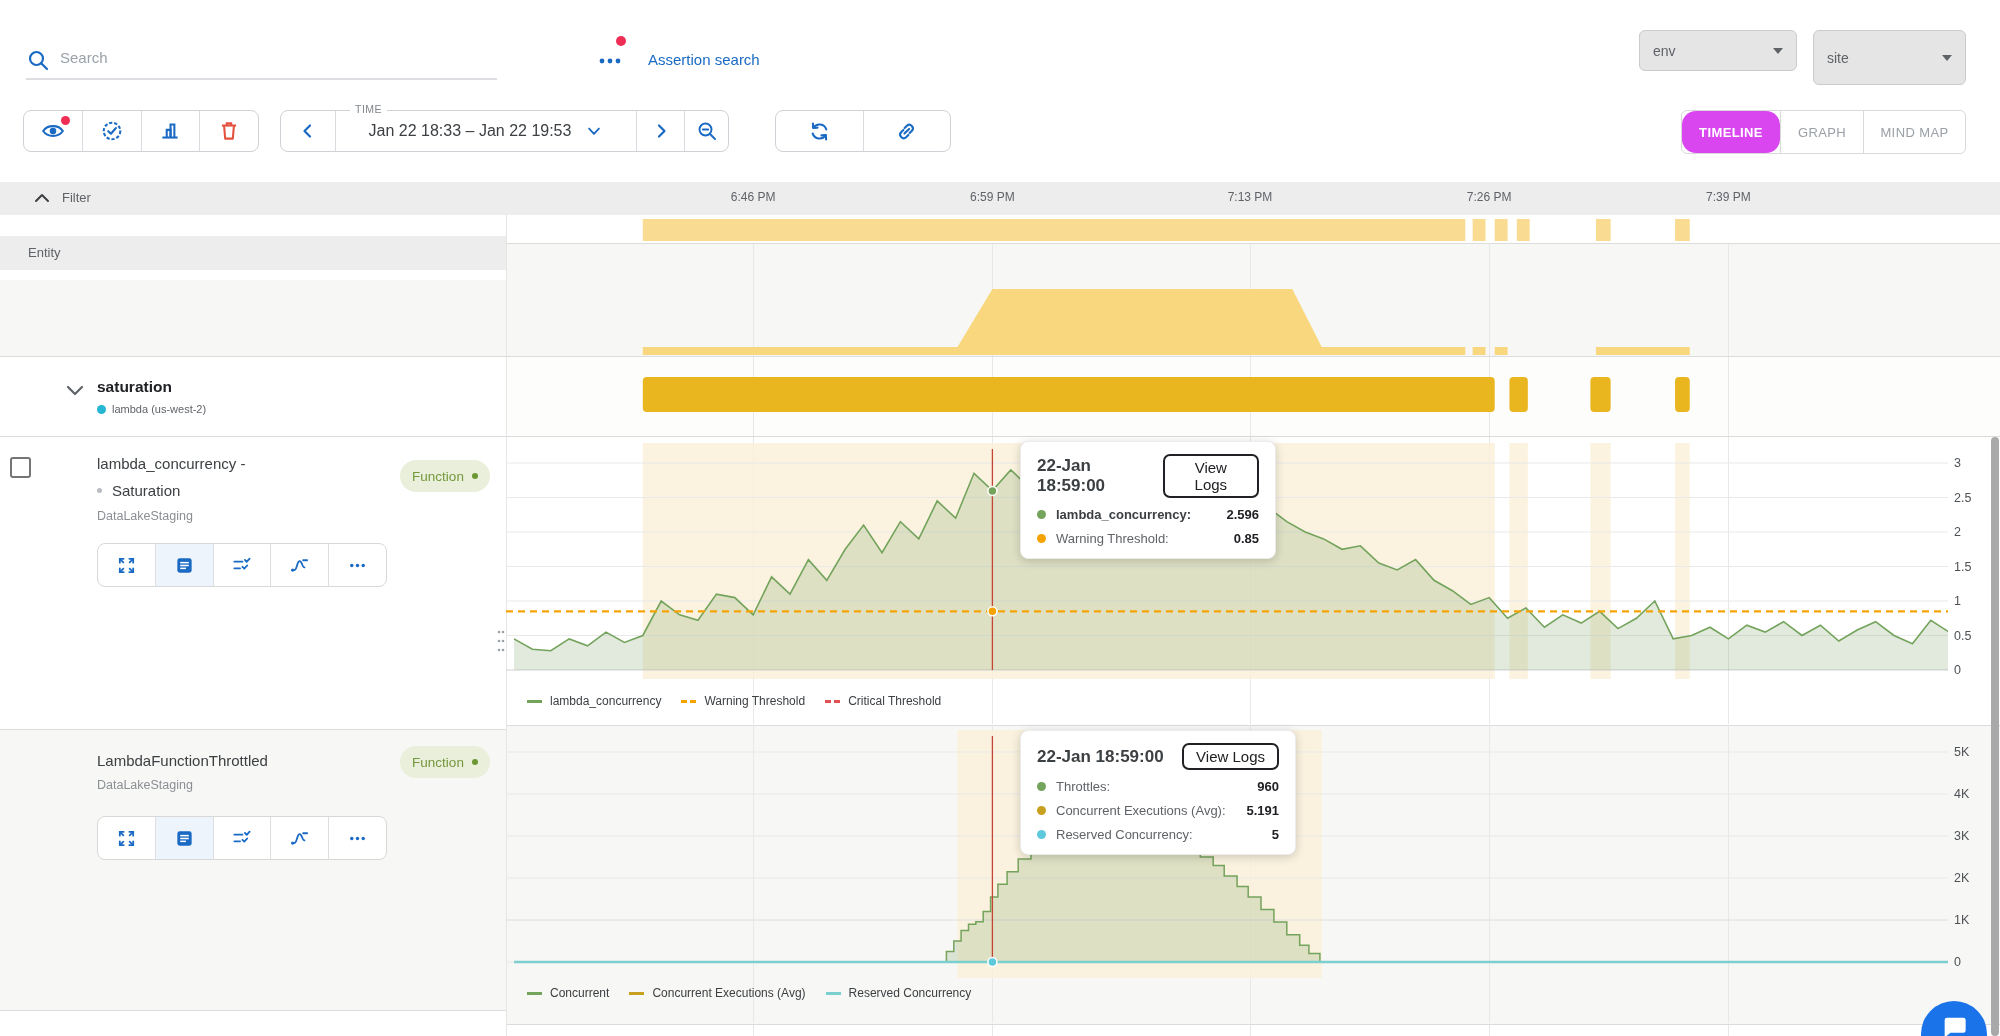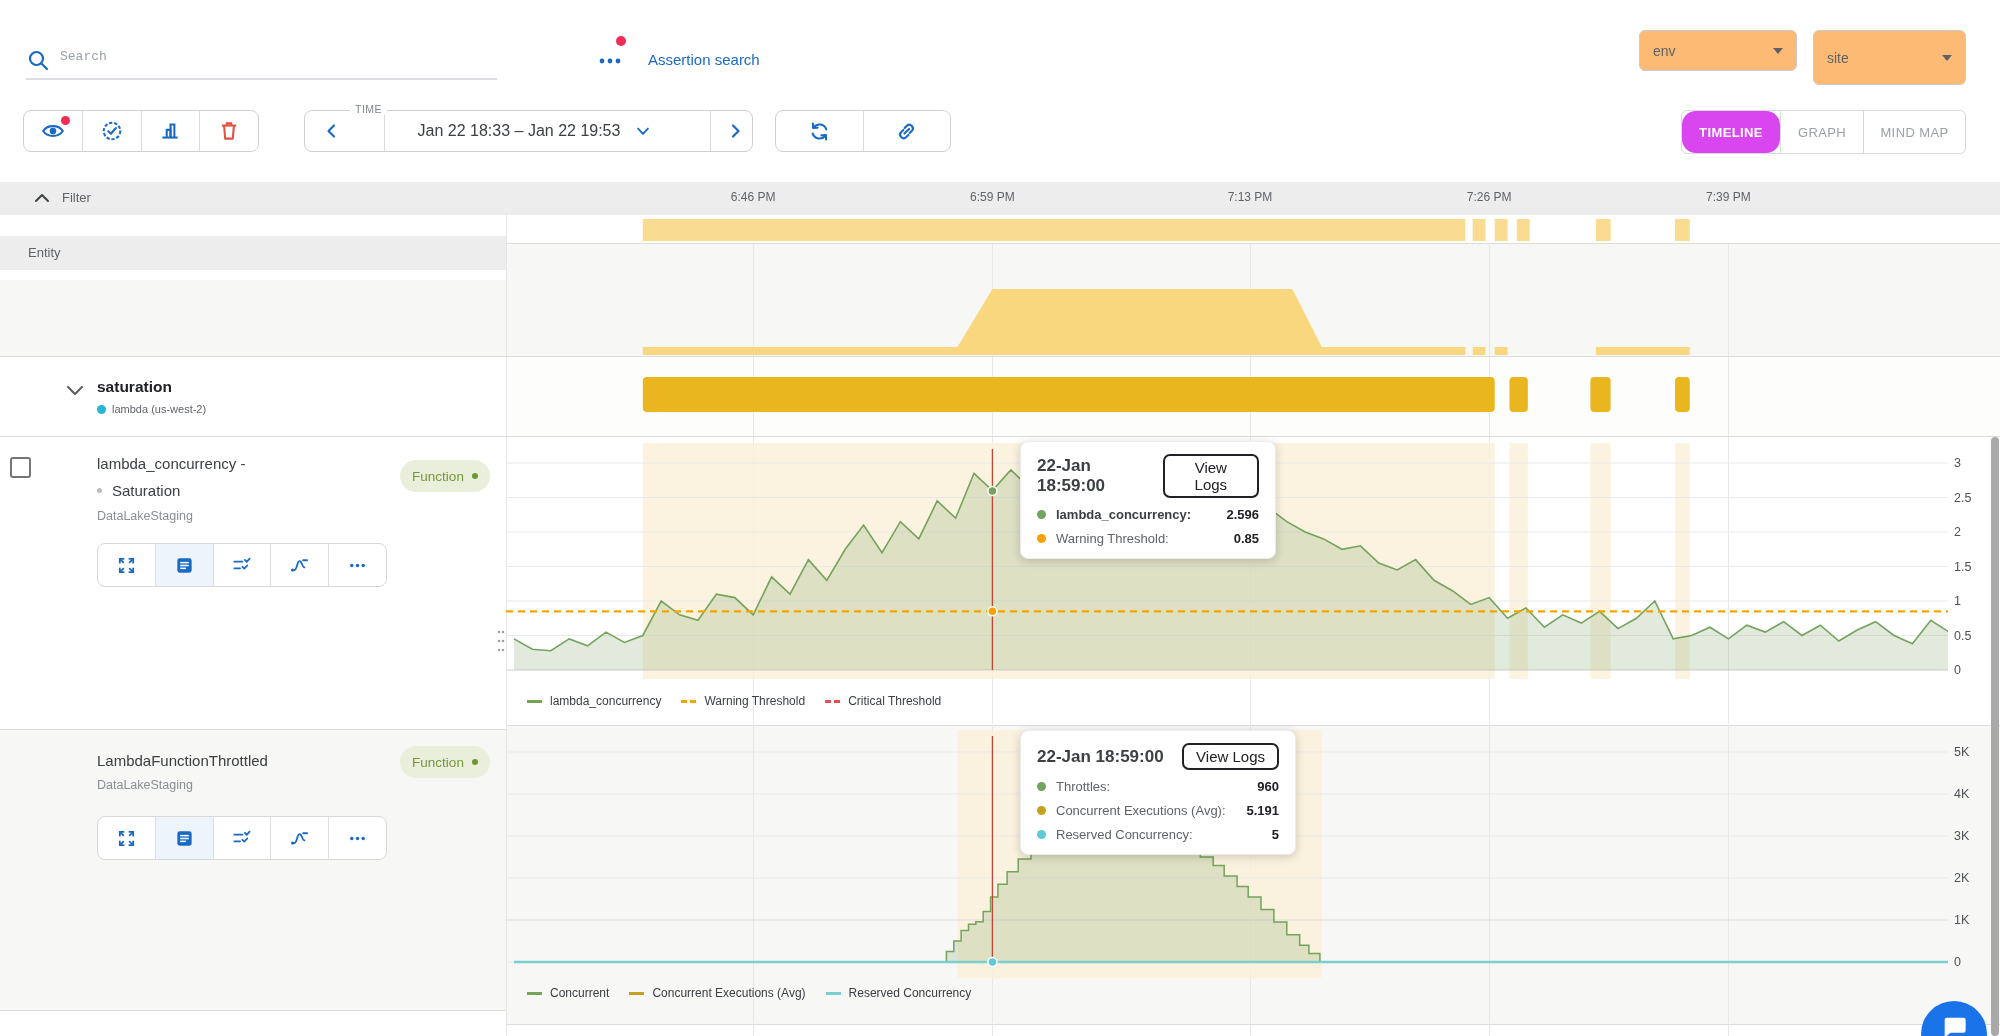--- a/index.html
+++ b/index.html
@@ -1,24 +1,24 @@
 <!DOCTYPE html>
 <html><head>
 <meta charset="utf-8">
 <style>
   html,body{margin:0;padding:0;background:#fff;}
   body{font-family:"Liberation Sans",sans-serif;-webkit-font-smoothing:antialiased;}
   #stage{position:relative;width:2000px;height:1036px;background:#fff;overflow:hidden;}
   .abs{position:absolute;}
   .hdr-band{background:#ededed;}
   .sep{background:#dcdcdc;height:1px;}
-  input.search{border:none;outline:none;background:transparent;font-family:Liberation Mono, monospace;font-size:13px;color:#6d28d9;}
+  input.search{border:none;outline:none;background:transparent;font-family:Liberation Sans, sans-serif;font-size:15px;color:#6d28d9;}
   input.search::placeholder{color:#9aa1a8;}
   .link{color:#1a6ac4;font-size:15px;cursor:pointer;}
-  .selectbox{border:1px solid #c9cbcf;border-radius:6px;background:#fdba74;display:flex;align-items:center;justify-content:space-between;padding:16px 13px;font-size:14px;color:#5f6368;box-sizing:border-box;cursor:pointer;}
+  .selectbox{border:1px solid #c9cbcf;border-radius:6px;background:#e5e5e5;display:flex;align-items:center;justify-content:space-between;padding:16px 13px;font-size:14px;color:#5f6368;box-sizing:border-box;cursor:pointer;}
   .caret{width:0;height:0;border-left:5px solid transparent;border-right:5px solid transparent;border-top:6px solid #5f6368;}
   .btn-group{border:1px solid #cfd1d6;border-radius:8px;background:#fff;display:flex;box-sizing:border-box;}
   .btn-cell{display:flex;align-items:center;justify-content:center;flex:1;position:relative;cursor:pointer;}
   .btn-cell + .btn-cell{border-left:1px solid #dadbde;}
   .tabs{display:flex;border:1px solid #d9d9d9;border-radius:6px;overflow:hidden;background:#fff;}
   .tab{display:flex;align-items:center;justify-content:center;font-size:13px;letter-spacing:.4px;color:#9aa0a6;cursor:pointer;}
   .tab + .tab{border-left:1px solid #d9d9d9;}
   .tab.active{background:#d946ef;color:#fff;font-weight:bold;border-radius:14px;}
   .pill{background:#e9efdb;color:#75983c;border-radius:17px;display:flex;align-items:center;justify-content:center;font-size:13.5px;}
   .pill .pdot{width:6px;height:6px;border-radius:50%;background:#6c9733;margin-left:8px;}
@@ -97,21 +97,21 @@
     </div>
     <div class="btn-cell">
       <svg width="24" height="24" viewBox="0 0 22 22">
         <line x1="4.5" y1="6" x2="17.5" y2="6" stroke="#e4513f" stroke-width="1.9"></line>
         <path d="M9 6 V4 h4 v2" fill="none" stroke="#e4513f" stroke-width="1.9"></path>
         <path d="M6.5 6 l1 12 h7 l1 -12" fill="none" stroke="#e4513f" stroke-width="1.9" stroke-linejoin="round"></path>
       </svg>
     </div>
   </div>
 
-  <div class="abs btn-group" style="left:304px;top:110px;width:449px;height:42px;gap:25px;">
+  <div class="abs btn-group" style="left:280px;top:110px;width:449px;height:42px;">
     <div class="btn-cell" style="flex:0 0 54px;">
       <svg width="22" height="22" viewBox="0 0 22 22">
         <polyline points="13,5.5 7.5,11 13,16.5" fill="none" stroke="#1a6ac4" stroke-width="2.2" stroke-linecap="round" stroke-linejoin="round"></polyline>
       </svg>
     </div>
     <div class="btn-cell" style="flex:0 0 300px;justify-content:center;gap:14px;">
       <span style="font-size:16px;color:#3c4043;">Jan 22 18:33 – Jan 22 19:53</span>
       <svg width="18" height="18" viewBox="0 0 22 22">
         <polyline points="5,8 11,14.5 17,8" fill="none" stroke="#1a6ac4" stroke-width="2.2" stroke-linecap="round" stroke-linejoin="round"></polyline>
       </svg>

